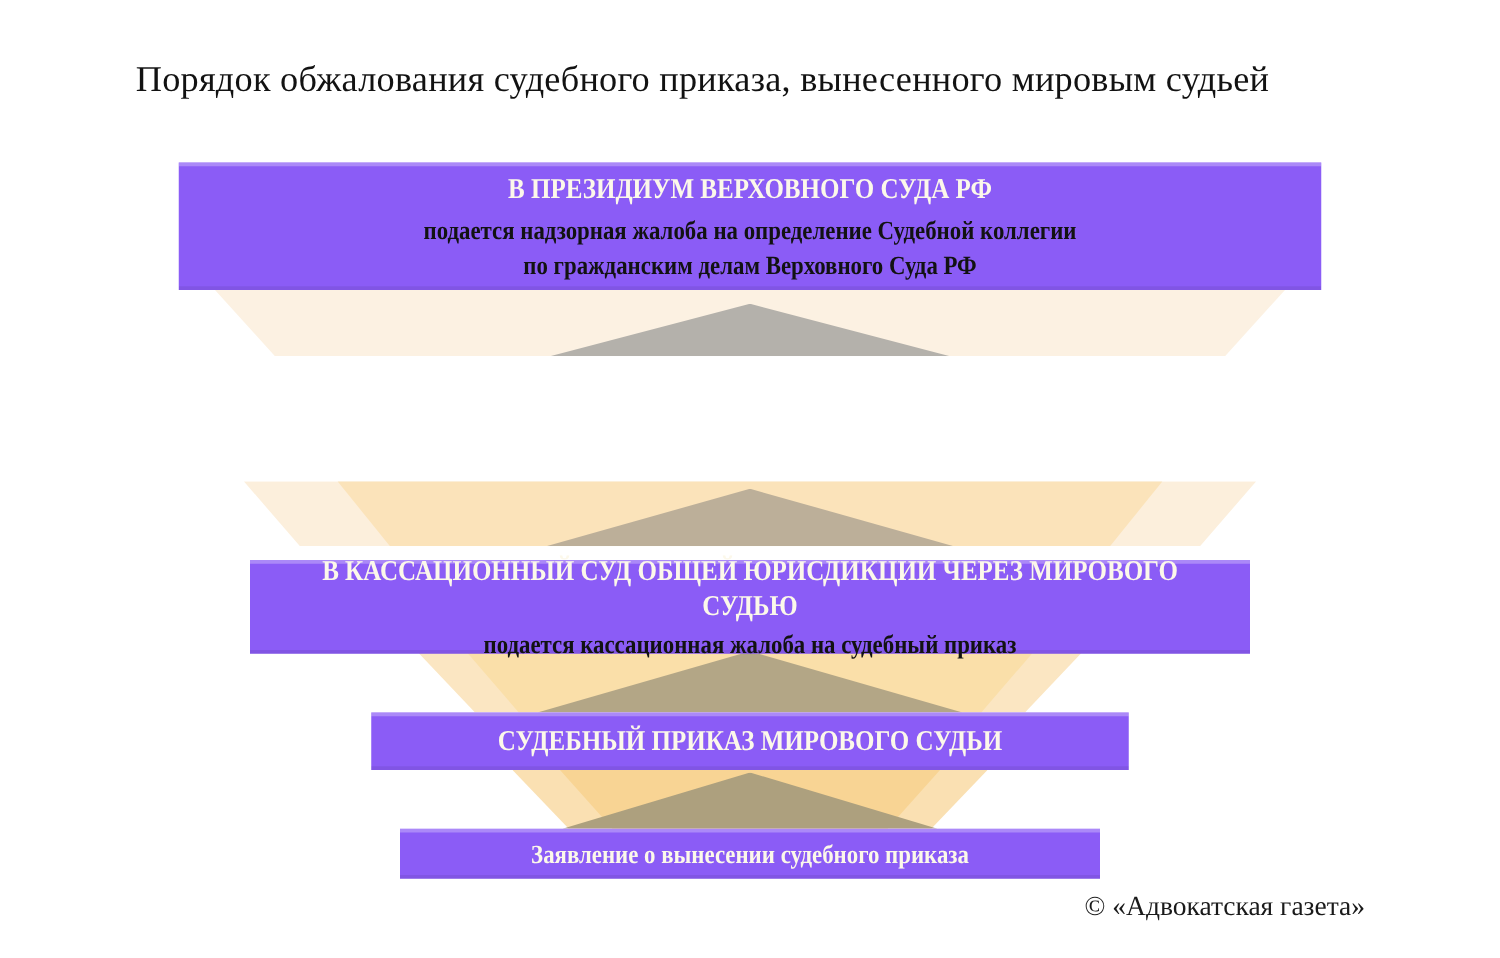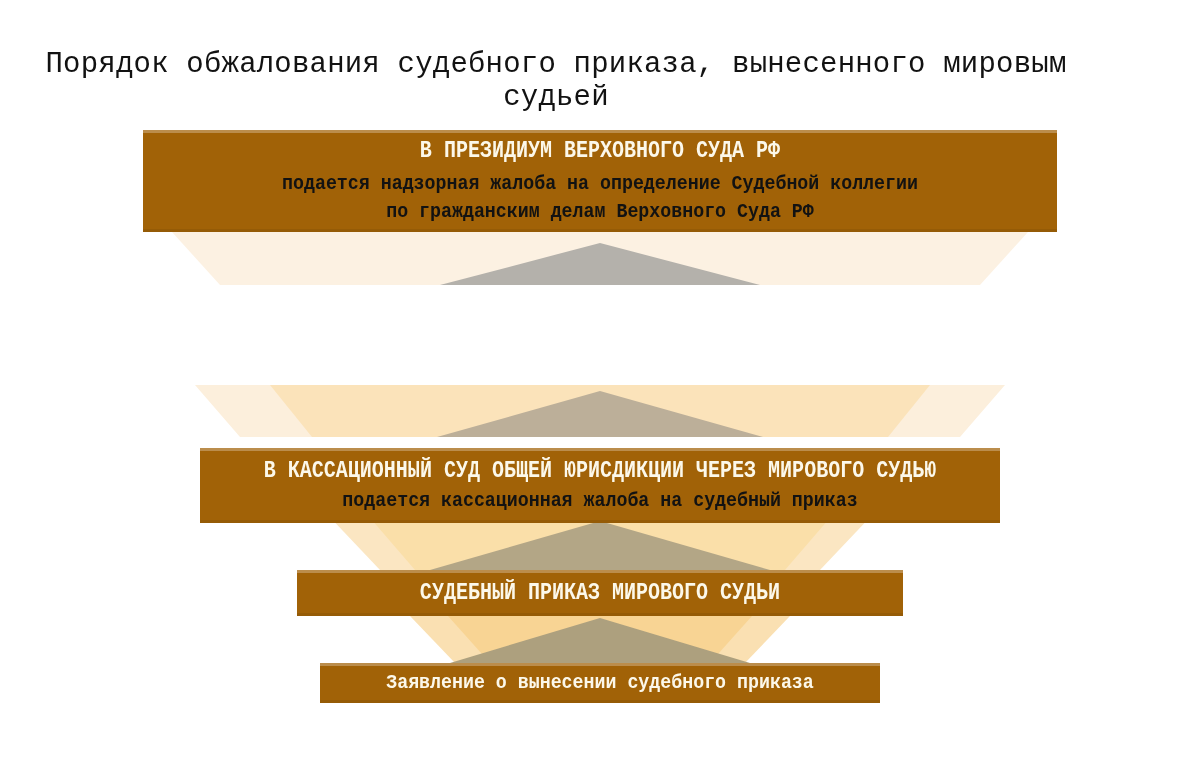--- a/index.html
+++ b/index.html
@@ -2,21 +2,22 @@
 <html><head>
 <meta charset="utf-8">
 <style>
   html, body { margin: 0; padding: 0; background: #ffffff; }
   .stage {
     position: relative;
     width: 1112px;
     height: 766px;
     background: #ffffff;
     overflow: hidden;
-    font-family: Liberation Mono, monospace;
+    font-family: Liberation Serif, serif;
+    padding-left: 12px;
   }
 
   .title {
     position: absolute;
     top: 48px;
     left: 0;
     width: 100%;
     text-align: center;
     font-size: 29px;
     color: #121212;
@@ -44,21 +45,21 @@
   .chev { position: absolute; z-index: 2; clip-path: polygon(50% 0, 100% 100%, 0 100%); }
   .c1 { left:440px; top:243px; width:320px; height:42px; background:#B4B1AB; }
   .c2 { left:437px; top:391px; width:326px; height:46px; background:#BCAF99; }
   .c3 { left:430px; top:521px; width:340px; height:49px; background:#B3A686; }
   .c4 { left:450px; top:618px; width:300px; height:45px; background:#ADA07E; }
 
   
   .bar {
     position: absolute;
     z-index: 3;
-    background: #a16207;
+    background: #8b5cf6;
     box-shadow: inset 0 3px 0 rgba(255,255,255,0.28), inset 0 -3px 0 rgba(0,0,0,0.07);
     display: flex;
     align-items: center;
     justify-content: center;
   }
   .bar-inner { width: 100%; text-align: center; transform: scaleX(0.87); }
   .bar .h { color:#FCF8EA; font-weight:700; font-size:23px; line-height:28px; }
   .bar .l { color:#121212; font-weight:700; font-size:21px; line-height:28px; }
   .b1 { left:143px; top:130px; width:914px; height:102px; }
   .b1 .h { margin-bottom: 5px; }
@@ -120,14 +121,15 @@
       <div class="h">Заявление о вынесении судебного приказа</div>
     </div>
   </div>
 
   <div class="bar b4">
     <div class="bar-inner">
       <div class="h">СУДЕБНЫЙ ПРИКАЗ МИРОВОГО СУДЬИ</div>
     </div>
   </div>
 
+  <div class="credit">© «Адвокатская газета»</div>
 
 </div>
 
 </body></html>

